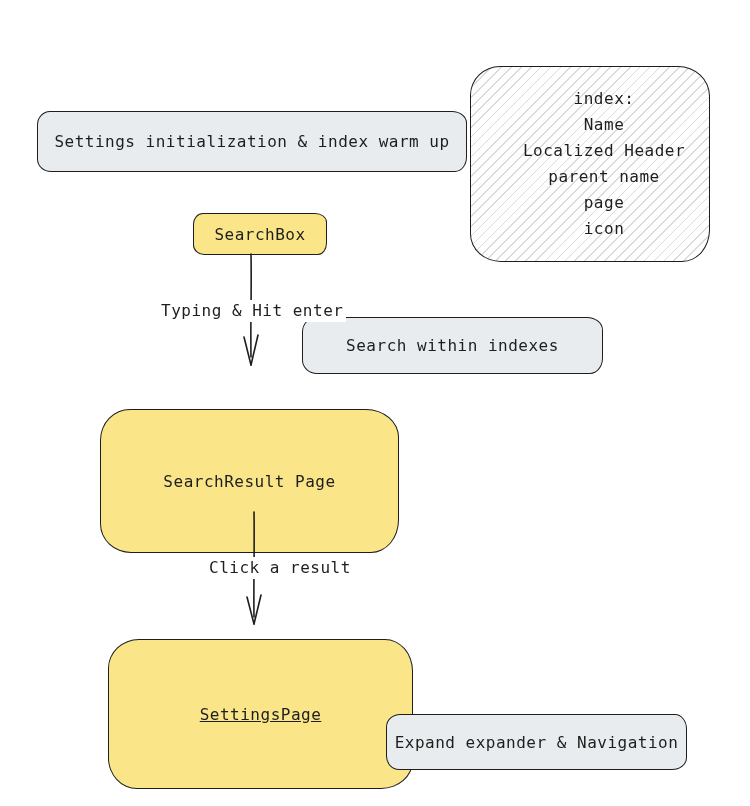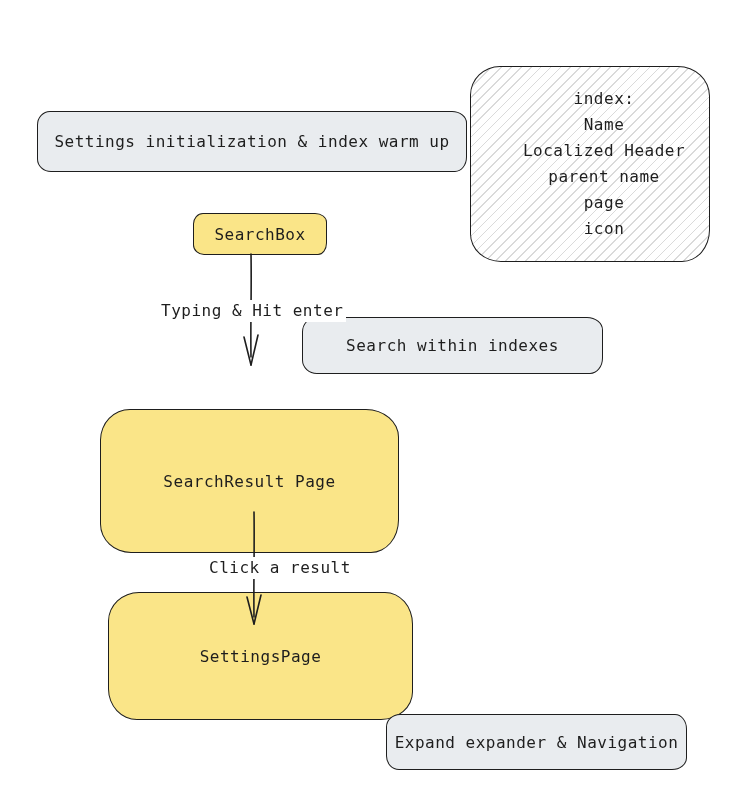--- a/index.html
+++ b/index.html
@@ -39,22 +39,22 @@
                      border-radius: 13px 15px 12px 14px / 14px 12px 15px 13px; }
   .n-index-note    { left: 470px; top: 66px;  width: 240px; height: 196px;
                      border-radius: 30px 32px 28px 31px / 29px 30px 32px 28px;
                      flex-direction: column; justify-content: center; padding-left: 28px; }
   .n-search-box    { left: 193px; top: 213px; width: 134px; height: 42px;
                      border-radius: 10px 12px 9px 11px / 11px 9px 12px 10px; }
   .n-search-within { left: 302px; top: 317px; width: 301px; height: 57px;
                      border-radius: 14px 16px 13px 15px / 15px 13px 16px 14px; }
   .n-search-result { left: 100px; top: 369px; width: 299px; height: 144px;
                      border-radius: 30px 33px 28px 31px / 31px 28px 33px 29px; margin-top: 40px; }
-  .n-settings-page { left: 108px; top: 592px; width: 305px; height: 128px;
-                     border-radius: 31px 28px 32px 29px / 29px 32px 28px 31px; }
+  .n-settings-page { left: 108px; top: 639px; width: 305px; height: 150px;
+                     border-radius: 31px 28px 32px 29px / 29px 32px 28px 31px; text-decoration: underline; }
   .n-expand-nav    { left: 386px; top: 714px; width: 301px; height: 56px;
                      border-radius: 14px 12px 15px 13px / 13px 15px 12px 14px; }
   .note-line { display:block; line-height: 26px; font-size: 16px; letter-spacing: 0.5px; }
   .edge-label {
     position: absolute;
     z-index: 4;
     background: #ffffff;
     padding: 0 3px;
     font-size: 16px;
     letter-spacing: 0.5px;

